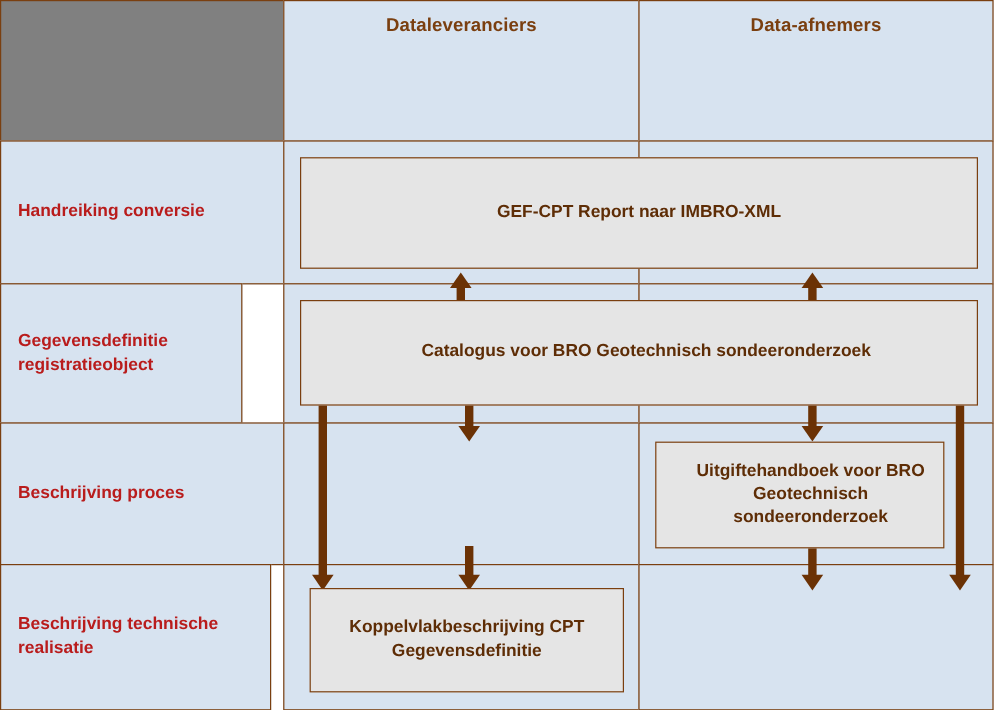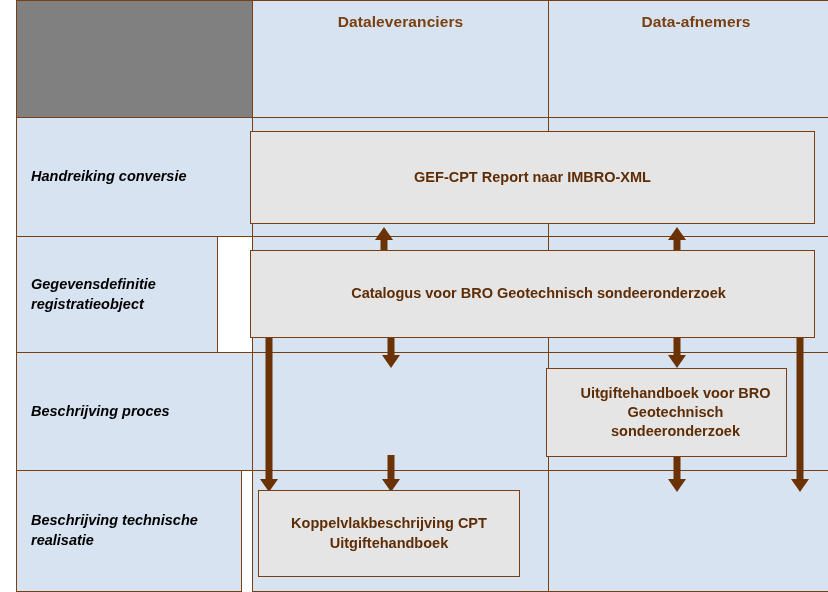--- a/index.html
+++ b/index.html
@@ -16,43 +16,41 @@
   }
 
   
   .cell{
     position:absolute;
     box-sizing:border-box;
     background:#d7e3f0;
     border:1px solid #7a3f10;
     display:flex;
     align-items:center;
-    margin-left:16px;
   }
   .cell.corner{ background:#808080; border-color:#7a3f10; }
 
   .hdr{
     justify-content:center;
     align-items:flex-start;
     padding-top:12px;
   }
   .hdr .t{
     color:#7a3f10;
     font-size:15.5px;
     font-weight:bold;
     letter-spacing:.1px;
   }
 
   .rowlabel{ padding-left:14px; padding-right:8px; }
   .rowlabel .t{
-    color:#000000;
+    color:#b91c1c;
     font-size:14.5px;
     font-weight:bold;
     line-height:1.35;
-    font-style:italic;
   }
 
   
   .box{
     position:absolute;
     box-sizing:border-box;
     background:#e5e5e5;
     border:1px solid #7a3f10;
     display:flex;
     align-items:center;
@@ -179,17 +177,17 @@
   <div class="box" style="left:250px;top:250px;width:565px;height:88px;padding-left:12px;">
     <span class="t">Catalogus voor BRO Geotechnisch sondeeronderzoek</span>
   </div>
 
 
   <div class="box" style="left:546px;top:368px;width:241px;height:89px;padding-left:18px;">
     <span class="t">Uitgiftehandboek voor BRO Geotechnisch sondeeronderzoek</span>
   </div>
 
   <div class="box" style="left:258px;top:490px;width:262px;height:87px;">
-    <span class="t">Koppelvlakbeschrijving CPT Uitgiftehandboek</span>
+    <span class="t">Koppelvlakbeschrijving CPT Gegevensdefinitie</span>
   </div>
 
 
 </div>
 
 </body></html>

